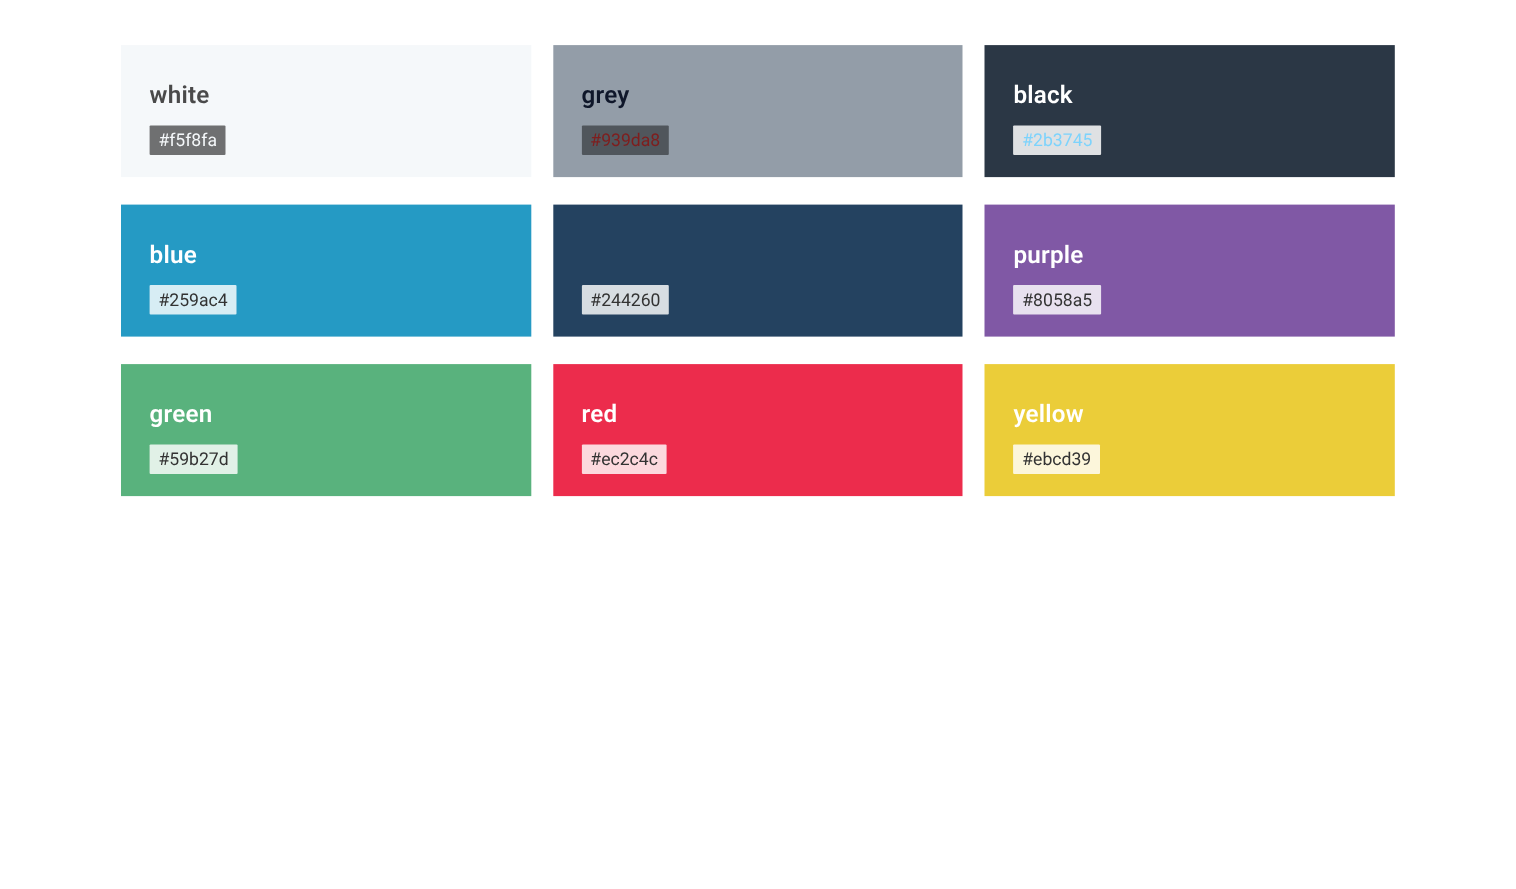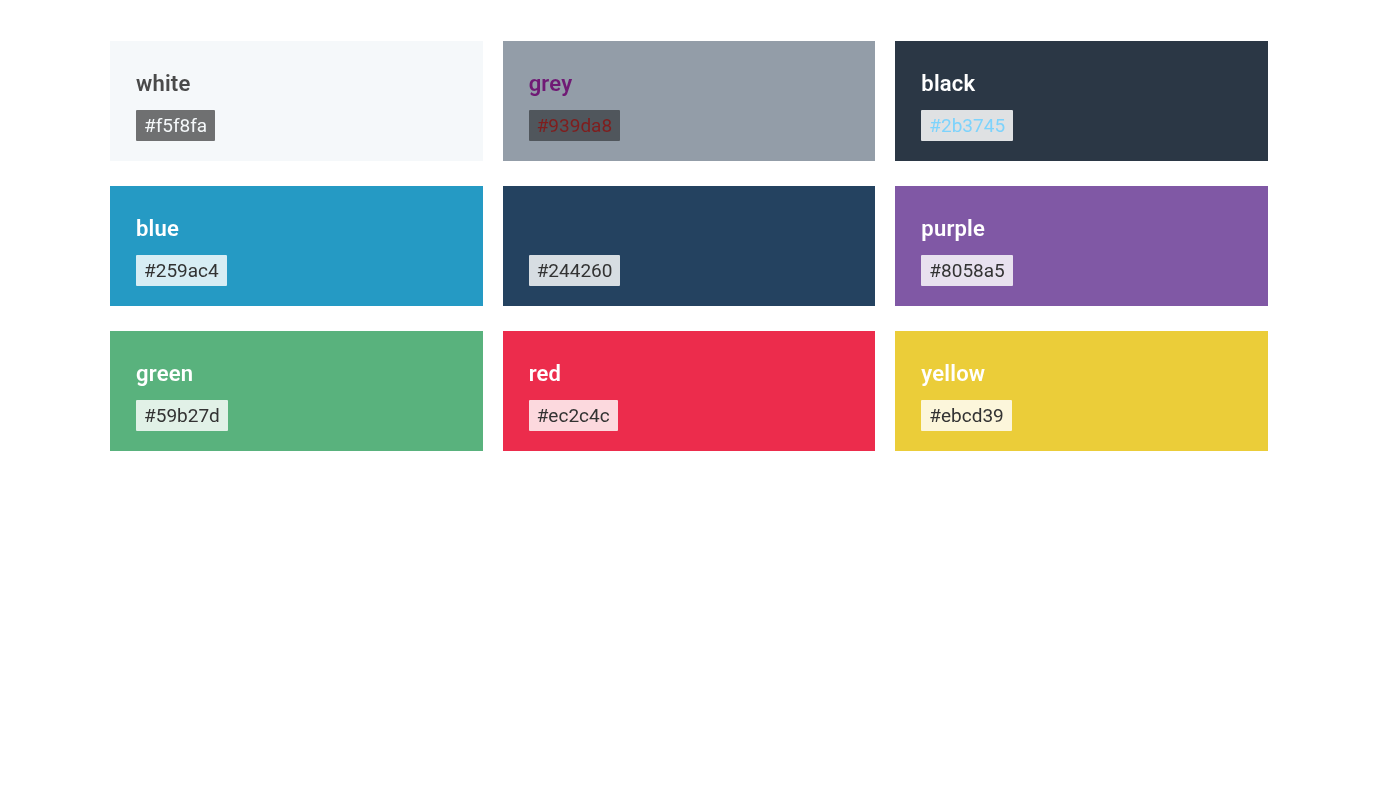--- a/index.html
+++ b/index.html
@@ -28,36 +28,36 @@
     }
     .swatch-name {
       font-size: 22px;
       font-weight: 600;
       letter-spacing: 0.2px;
       margin-bottom: 14px;
     }
     .swatch-code {
       display: inline-block;
       align-self: flex-start;
-      font-size: 19px;
+      font-size: 16px;
       font-weight: 400;
       padding: 4px 8px;
       background: rgba(255, 255, 255, 0.25);
       color: #333;
       border-radius: 1px;
     }
     .swatch.light .swatch-name {
       color: #4a4a4a;
     }
     .swatch.light .swatch-code {
       background: rgba(0, 0, 0, 0.55);
       color: #f5f8fa;
     }
     .swatch.grey-card .swatch-name {
-      color: #701a75;
+      color: #0f172a;
     }
     .swatch.grey-card .swatch-code {
       background: rgba(0, 0, 0, 0.45);
       color: #7f1d1d;
     }
     .swatch.dark .swatch-name {
       color: #ffffff;
       margin-top: 36px;
     }
     .swatch.dark .swatch-code {

